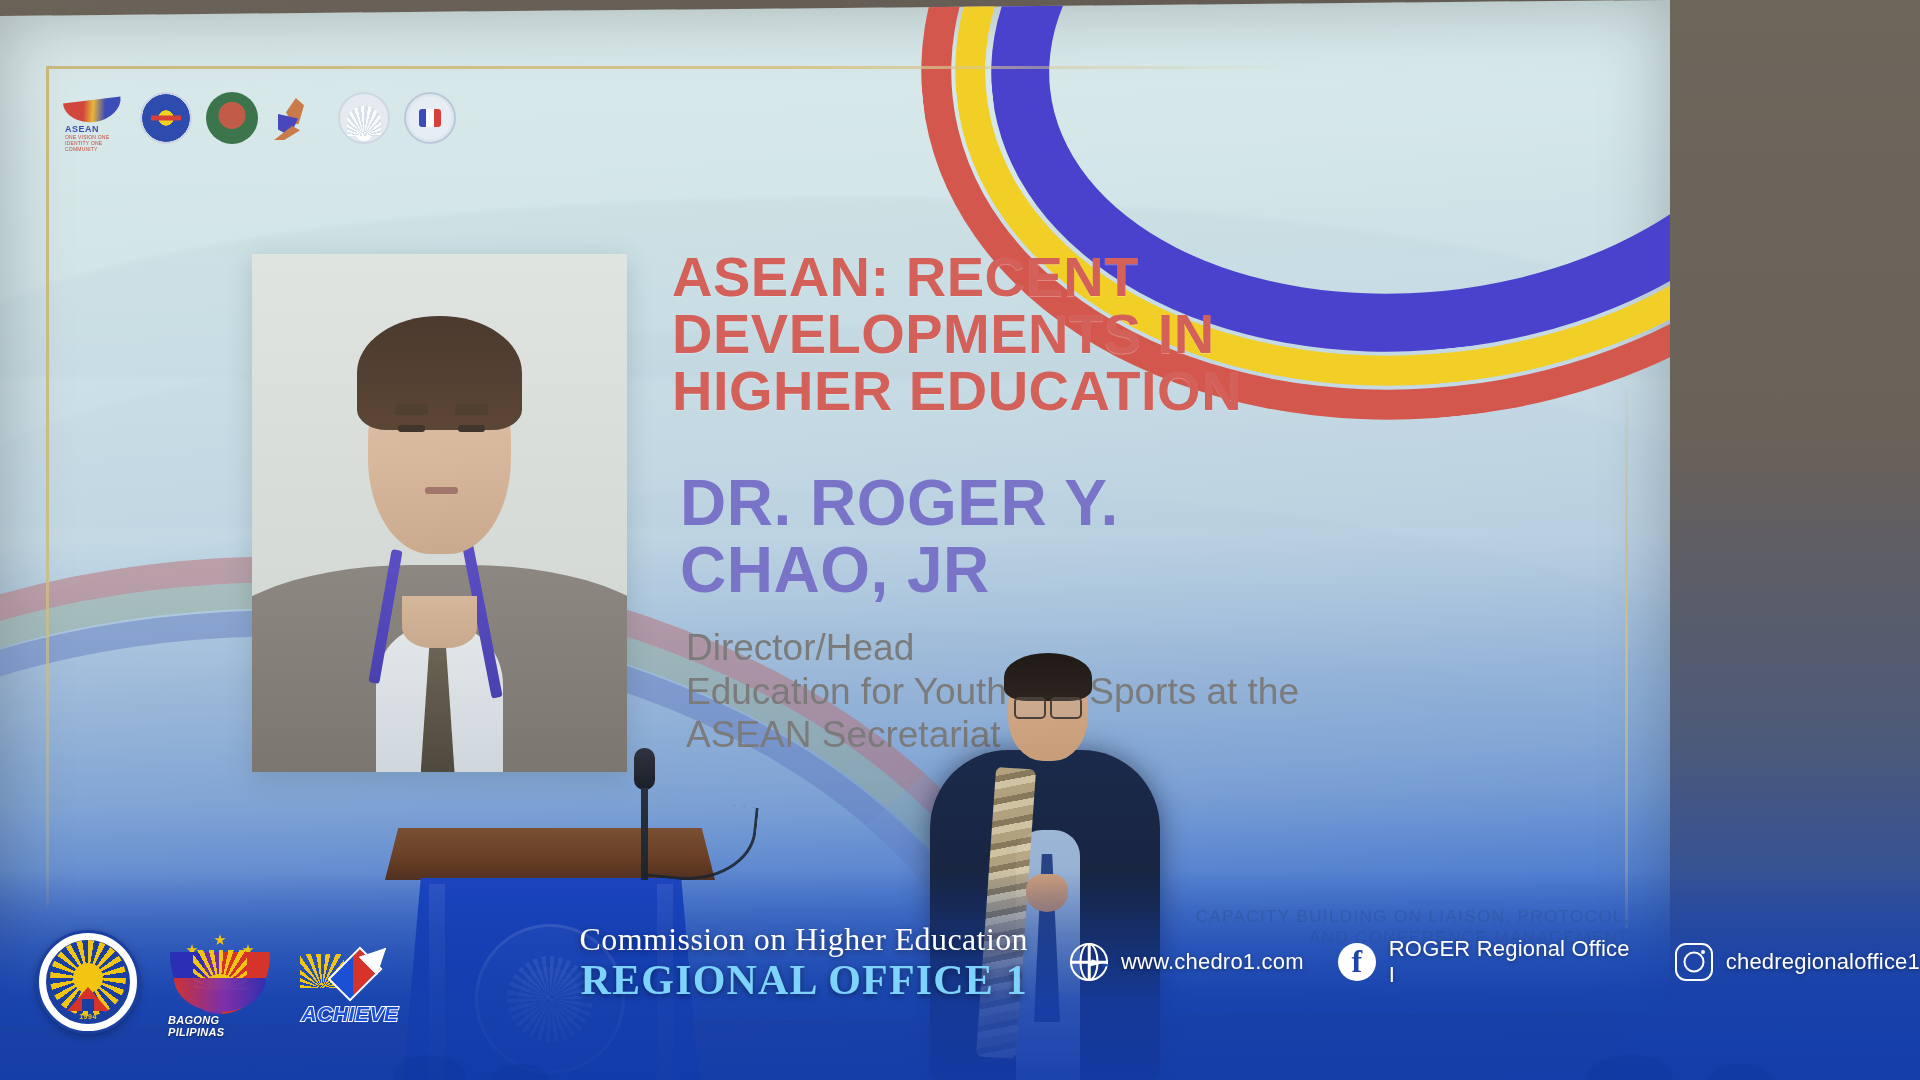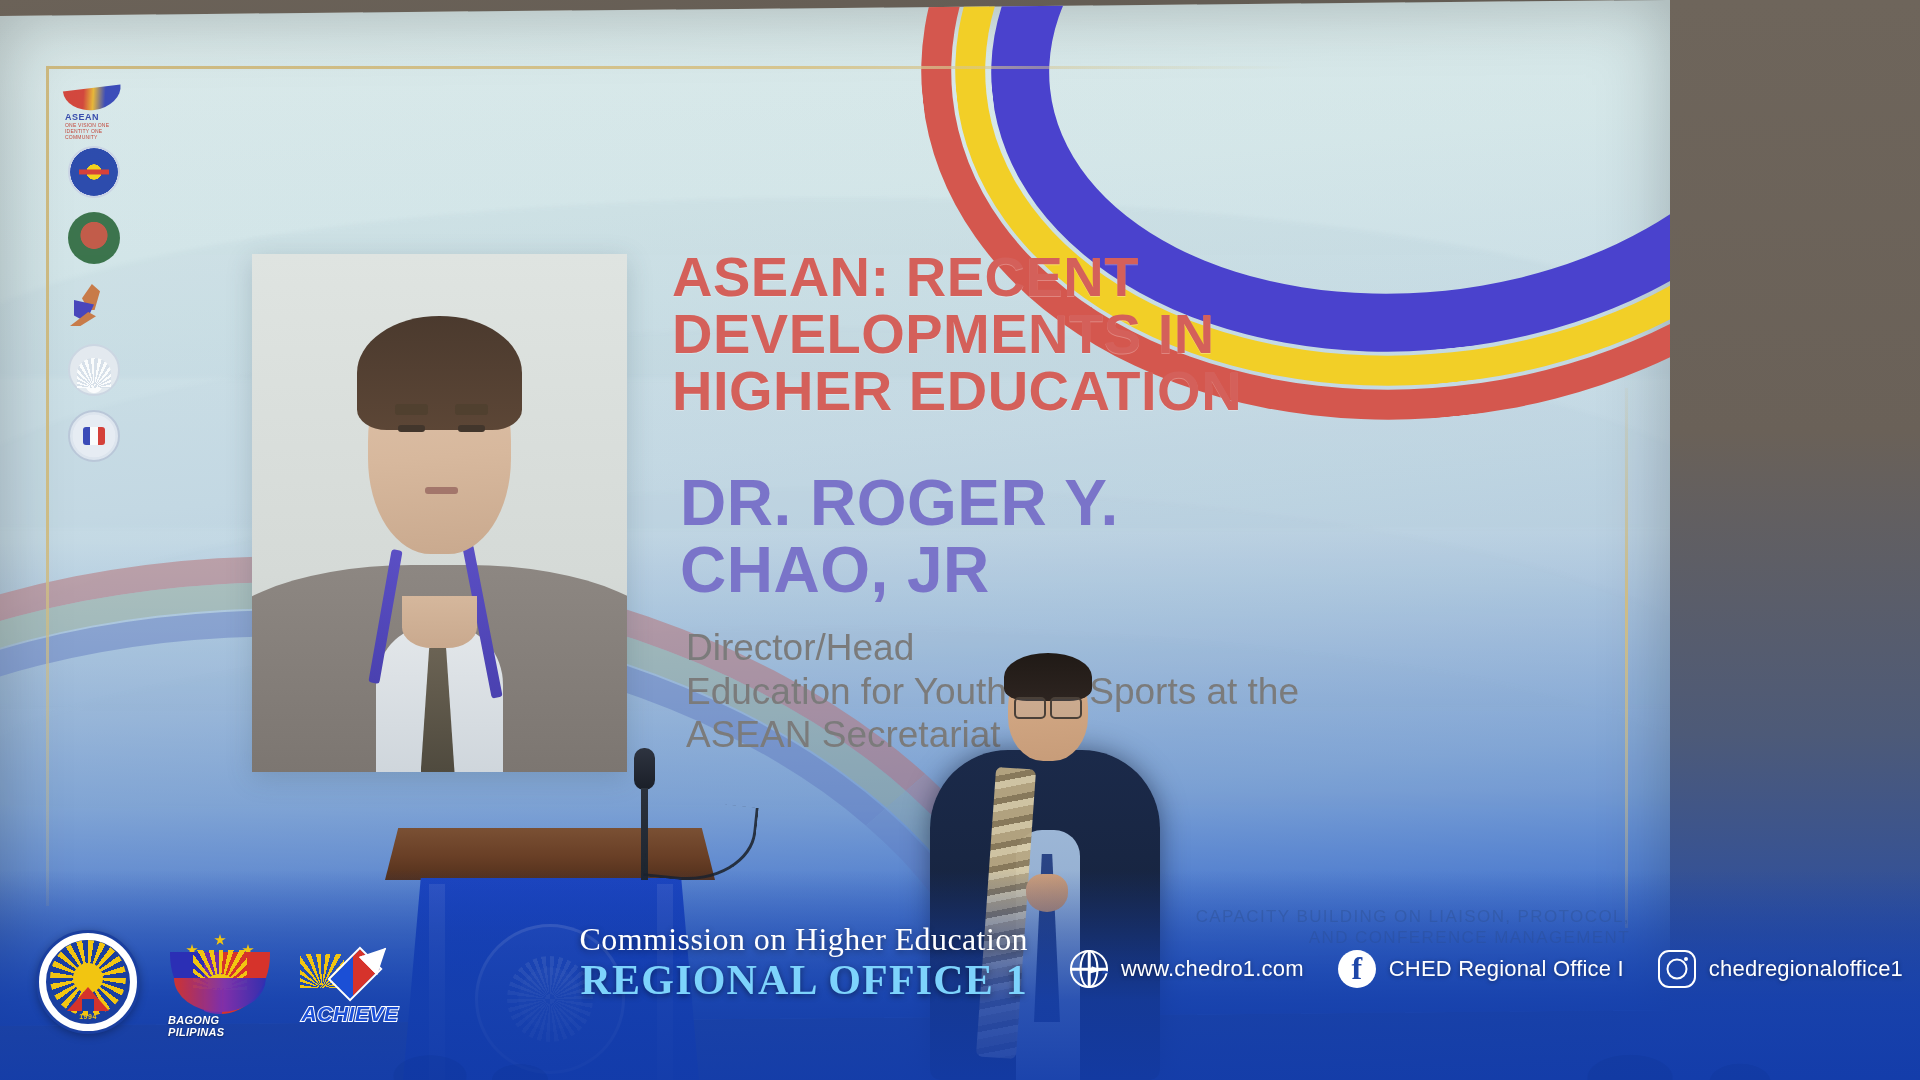--- a/index.html
+++ b/index.html
@@ -56,21 +56,21 @@
 
   
   .lowarcs { position:absolute; left:-420px; bottom:-520px; width:1500px; height:980px; }
   .lowarc { position:absolute; left:0; top:0; width:1500px; height:980px; border-radius:50%;
             border:26px solid transparent; transform:rotate(4deg); }
   .la1 { border-top-color:rgba(183,110,112,.50); border-right-color:rgba(183,110,112,.38); }
   .la2 { left:26px; top:26px; width:1448px; height:928px; border-top-color:rgba(150,170,140,.42); border-right-color:rgba(150,170,140,.3); }
   .la3 { left:54px; top:54px; width:1392px; height:872px; border-top-color:rgba(96,120,190,.45); border-right-color:rgba(96,120,190,.33); }
 
   
-  .logo-row { position:absolute; left:62px; top:72px; display:flex; align-items:center; gap:14px; opacity:.92;flex-direction:column; }
+  .logo-row { position:absolute; left:62px; top:84px; display:flex; align-items:center; gap:14px; opacity:.92; }
   .slg { width:52px; height:52px; border-radius:50%; position:relative; }
   .slg.asean { border-radius:4px; background:transparent; width:64px; }
   .asean-boat { position:absolute; left:2px; top:8px; width:58px; height:22px;
       background:linear-gradient(100deg,#d23a2f 0%,#d23a2f 34%,#e8b32a 50%,#2f3fb5 70%,#2f3fb5 100%);
       border-radius:0 0 60% 60%/0 0 120% 120%; transform:rotate(-7deg); }
   .asean-txt { position:absolute; left:3px; top:32px; font-size:9px; font-weight:bold; color:#2b3fa8; letter-spacing:.5px; }
   .asean-txt2 { position:absolute; left:3px; top:42px; font-size:5px; color:#c0392b; letter-spacing:.2px; }
   .slg.ph { background:radial-gradient(circle at 50% 50%,#f5d10c 0 22%,#1f3fa8 23% 70%,#dfe6f2 71%); border:2px solid #c9d3e4; }
   .slg.ph:after{ content:""; position:absolute; left:50%; top:50%; width:30px; height:5px; transform:translate(-50%,-50%);
                  background:#d6332b; }
@@ -455,21 +455,21 @@
     <div class="soc">
       <div class="ic ic-globe">
         <div class="globe-ell"></div>
         <div class="globe-cursor"></div>
       </div>
       <div class="soc-label">www.chedro1.com</div>
     </div>
 
     <div class="soc">
       <div class="ic ic-fb"></div>
-      <div class="soc-label">CHED Regional Office I</div>
+      <div class="soc-label">ROGER Regional Office I</div>
     </div>
 
     <div class="soc">
       <div class="ic ic-ig"></div>
       <div class="soc-label">chedregionaloffice1</div>
     </div>
 
   </div>
 
 </div>

